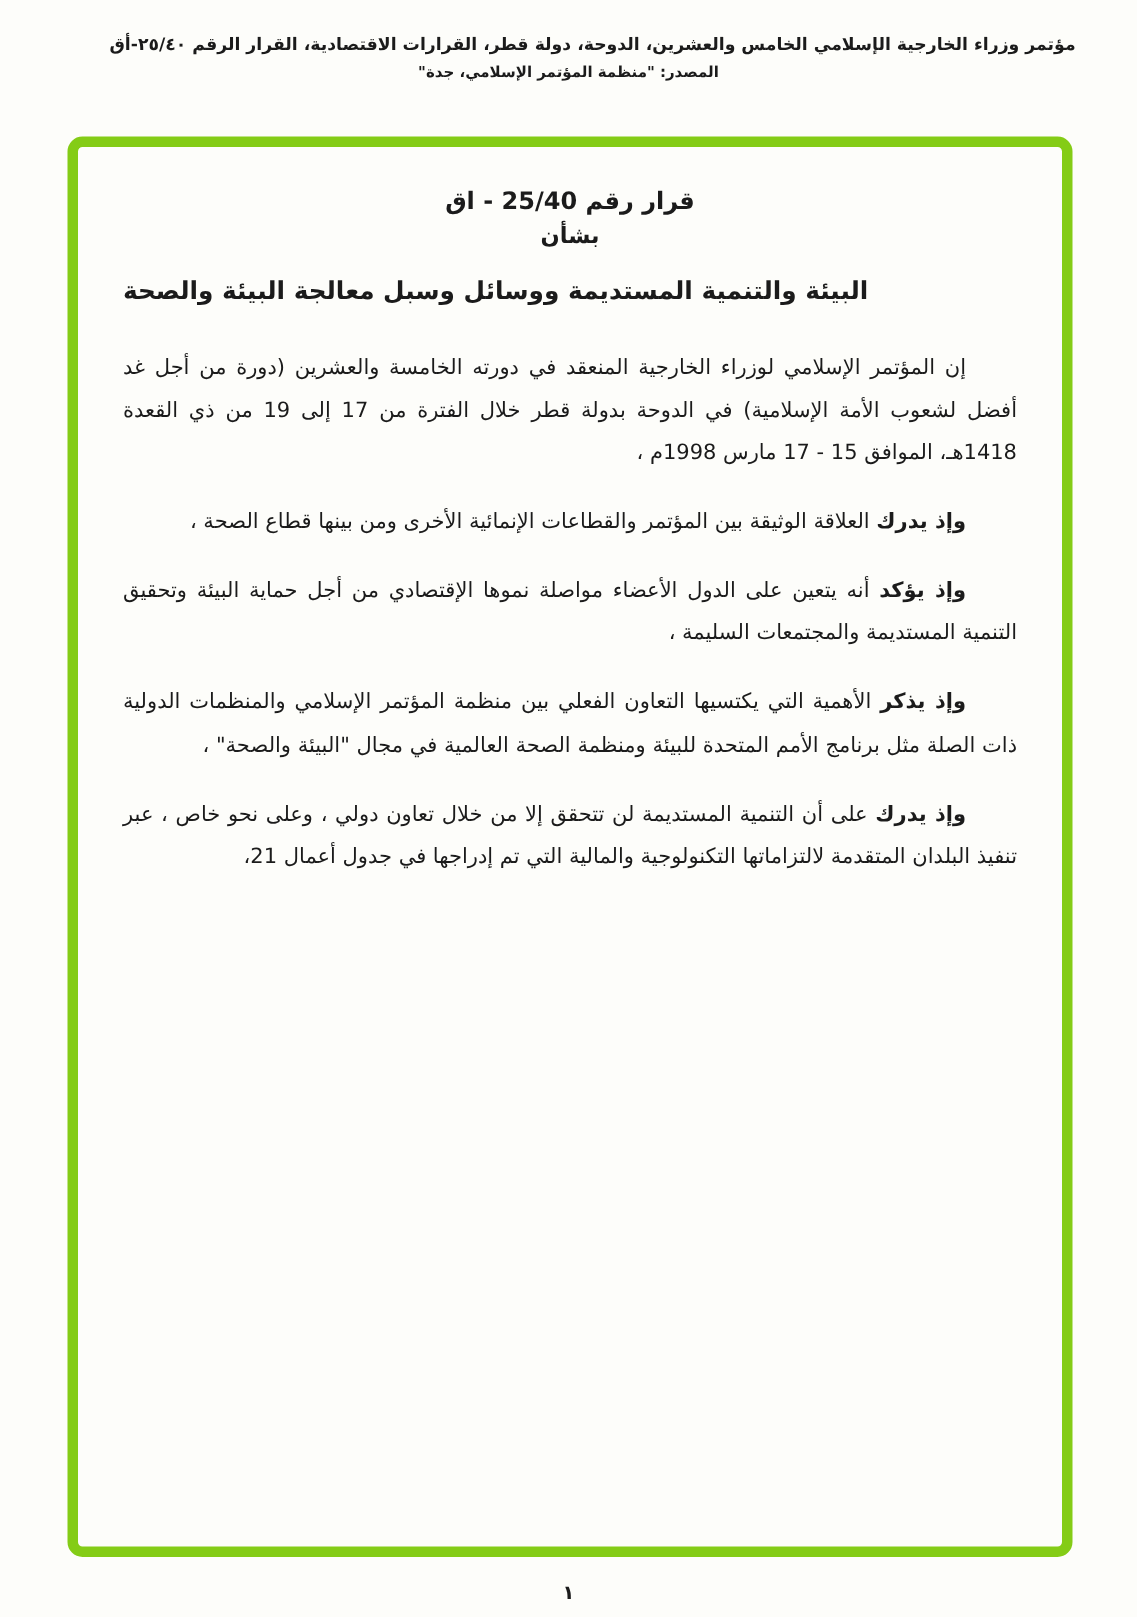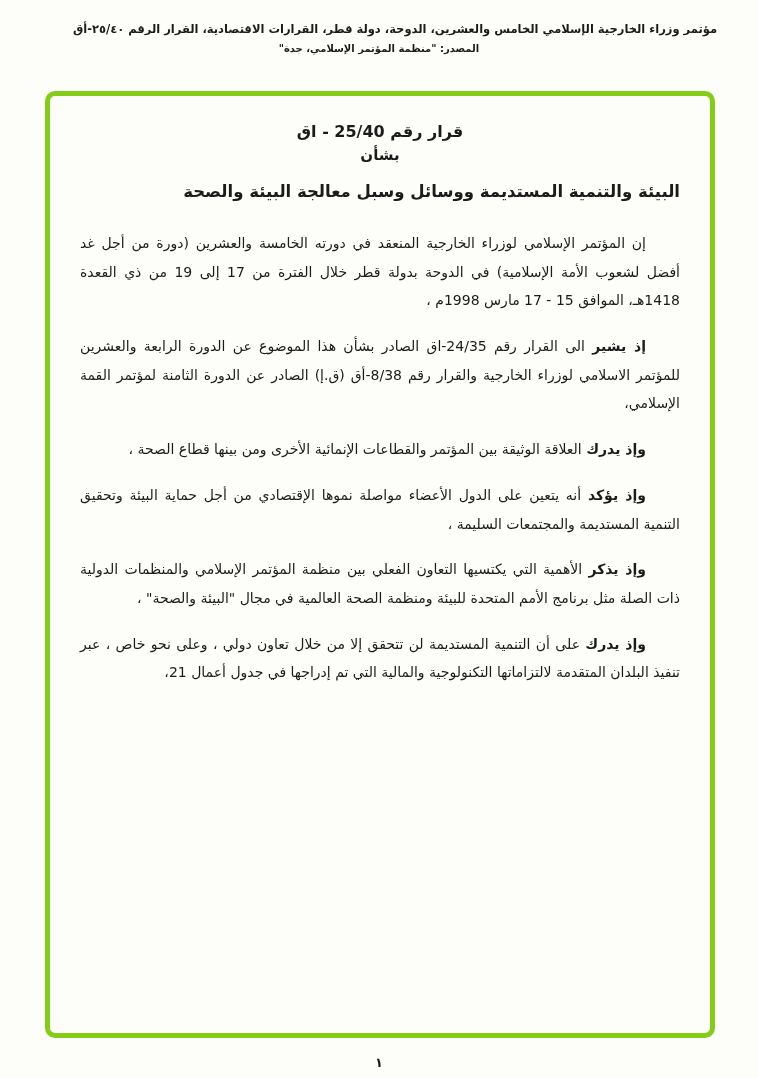--- a/index.html
+++ b/index.html
@@ -29,40 +29,40 @@
     font-size: 10px;
     font-weight: bold;
     margin-top: 7px;
   }
   .green-box {
     position: absolute;
     left: 45px;
     right: 43px;
     top: 91px;
     bottom: 40px;
-    border: 5px solid #84cc16;
+    border: 7px solid #84cc16;
     border-radius: 10px;
     padding: 20px 30px 10px 30px;
     direction: rtl;
     background: #fdfdfa;
   }
   .doc-title {
     text-align: center;
     font-weight: bold;
     font-size: 16px;
     margin-top: 6px;
   }
   .doc-subtitle {
     text-align: center;
     font-weight: bold;
     font-size: 15px;
     margin-top: 5px;
   }
   .doc-subject {
-    text-align: right;
+    text-align: left;
     font-weight: bold;
     font-size: 16.5px;
     margin-top: 18px;
   }
   .body-text {
     margin-top: 28px;
   }
   .para {
     direction: rtl;
     font-size: 14px;
@@ -96,21 +96,20 @@
 
   <div class="green-box">
     <div class="doc-title">قرار رقم 25/40 - اق</div>
     <div class="doc-subtitle">بشأن</div>
     <div class="doc-subject">البيئة والتنمية المستديمة ووسائل وسبل معالجة البيئة والصحة</div>
 
     <div class="body-text">
 
       <p class="para"><span class="lead"></span><span>إن المؤتمر الإسلامي لوزراء الخارجية المنعقد في دورته الخامسة والعشرين (دورة من أجل غد أفضل لشعوب الأمة الإسلامية) في الدوحة بدولة قطر خلال الفترة من 17 إلى 19 من ذي القعدة 1418هـ، الموافق 15 - 17 مارس 1998م ،</span></p>
 
-      <p class="para"><span class="lead">إذ يشير</span> <span>الى القرار رقم 24/35-اق الصادر بشأن هذا الموضوع عن الدورة الرابعة والعشرين للمؤتمر الاسلامي لوزراء الخارجية والقرار رقم 8/38-أق (ق.إ) الصادر عن الدورة الثامنة لمؤتمر القمة الإسلامي،</span></p>
 
       <p class="para"><span class="lead">وإذ يدرك</span> <span>العلاقة الوثيقة بين المؤتمر والقطاعات الإنمائية الأخرى ومن بينها قطاع الصحة ،</span></p>
 
 
       <p class="para"><span class="lead">وإذ يؤكد</span> <span>أنه يتعين على الدول الأعضاء مواصلة نموها الإقتصادي من أجل حماية البيئة وتحقيق التنمية المستديمة والمجتمعات السليمة ،</span></p>
 
       <p class="para"><span class="lead">وإذ يذكر</span> <span>الأهمية التي يكتسيها التعاون الفعلي بين منظمة المؤتمر الإسلامي والمنظمات الدولية ذات الصلة مثل برنامج الأمم المتحدة للبيئة ومنظمة الصحة العالمية في مجال "البيئة والصحة" ،</span></p>
 
 
       <p class="para"><span class="lead">وإذ يدرك</span> <span>على أن التنمية المستديمة لن تتحقق إلا من خلال تعاون دولي ، وعلى نحو خاص ، عبر تنفيذ البلدان المتقدمة لالتزاماتها التكنولوجية والمالية التي تم إدراجها في جدول أعمال 21،</span></p>

